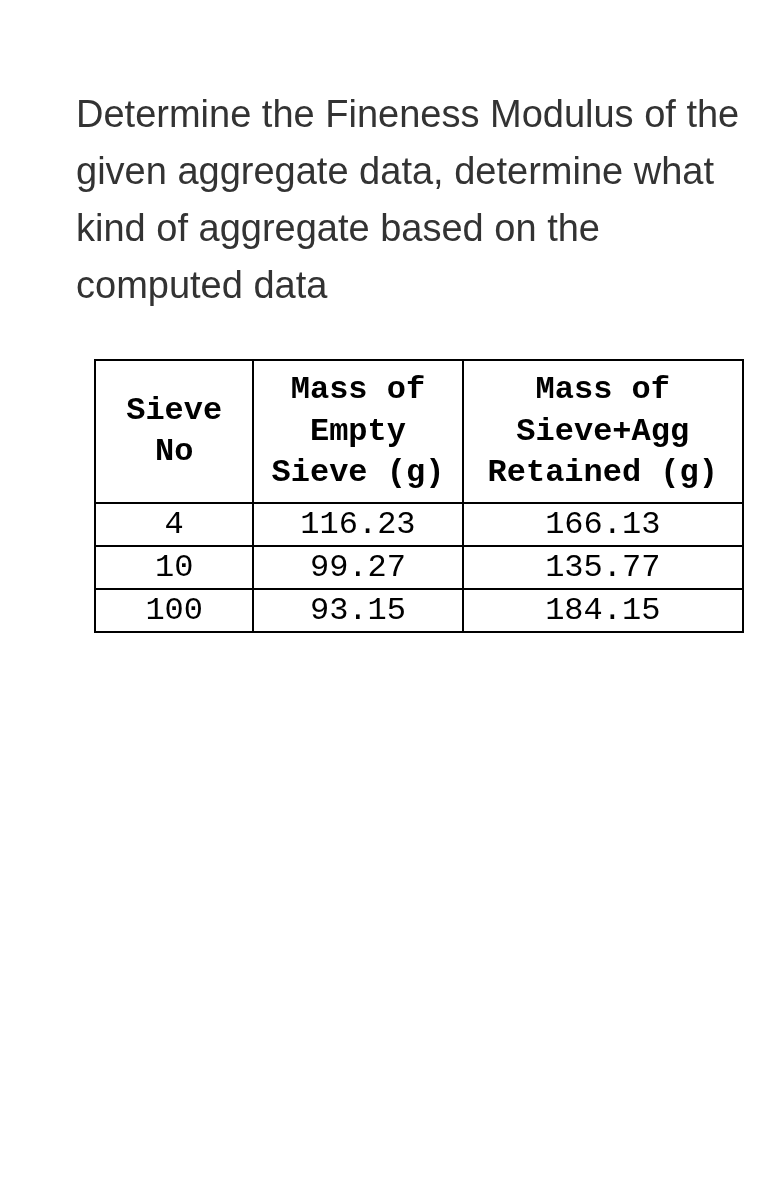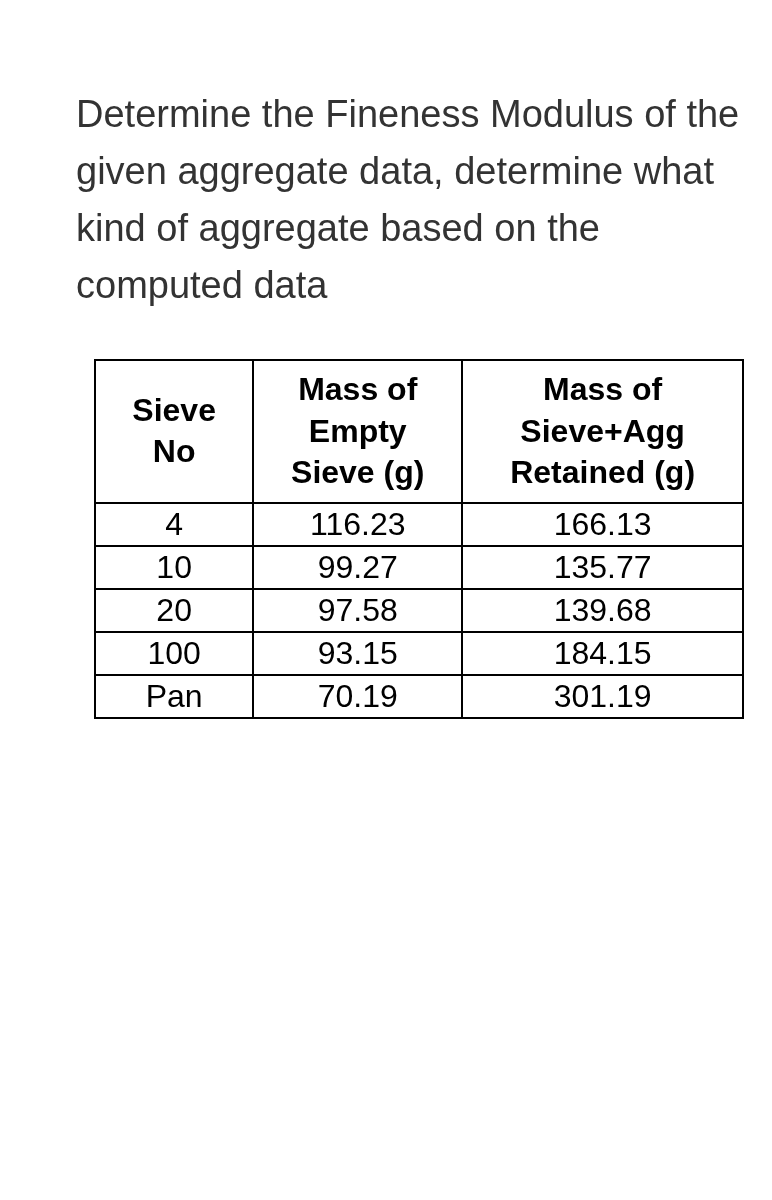--- a/index.html
+++ b/index.html
@@ -16,21 +16,21 @@
     .question-text {
       font-size: 38px;
       line-height: 1.5;
       color: #333;
       font-weight: 400;
       margin-bottom: 45px;
     }
     table {
       border-collapse: collapse;
       margin-left: 30px;
-      font-family: Liberation Sans, sans-serif;
+      font-family: Liberation Mono, monospace;
     }
     td, th {
       border: 2px solid #000;
       text-align: center;
       font-size: 32px;
       padding: 2px 12px;
       font-weight: 400;
     }
     th {
       font-weight: bold;
@@ -65,28 +65,18 @@
       <td class="col1">4</td>
       <td class="col2">116.23</td>
       <td class="col3">166.13</td>
     </tr>
     <tr>
       <td class="col1">10</td>
       <td class="col2">99.27</td>
       <td class="col3">135.77</td>
     </tr>
     <tr>
-      <td class="col1">20</td>
-      <td class="col2">97.58</td>
-      <td class="col3">139.68</td>
-    </tr>
-    <tr>
       <td class="col1">100</td>
       <td class="col2">93.15</td>
       <td class="col3">184.15</td>
-    </tr>
-    <tr>
-      <td class="col1">Pan</td>
-      <td class="col2">70.19</td>
-      <td class="col3">301.19</td>
     </tr>
   </tbody>
 </table>
 
 </body></html>

